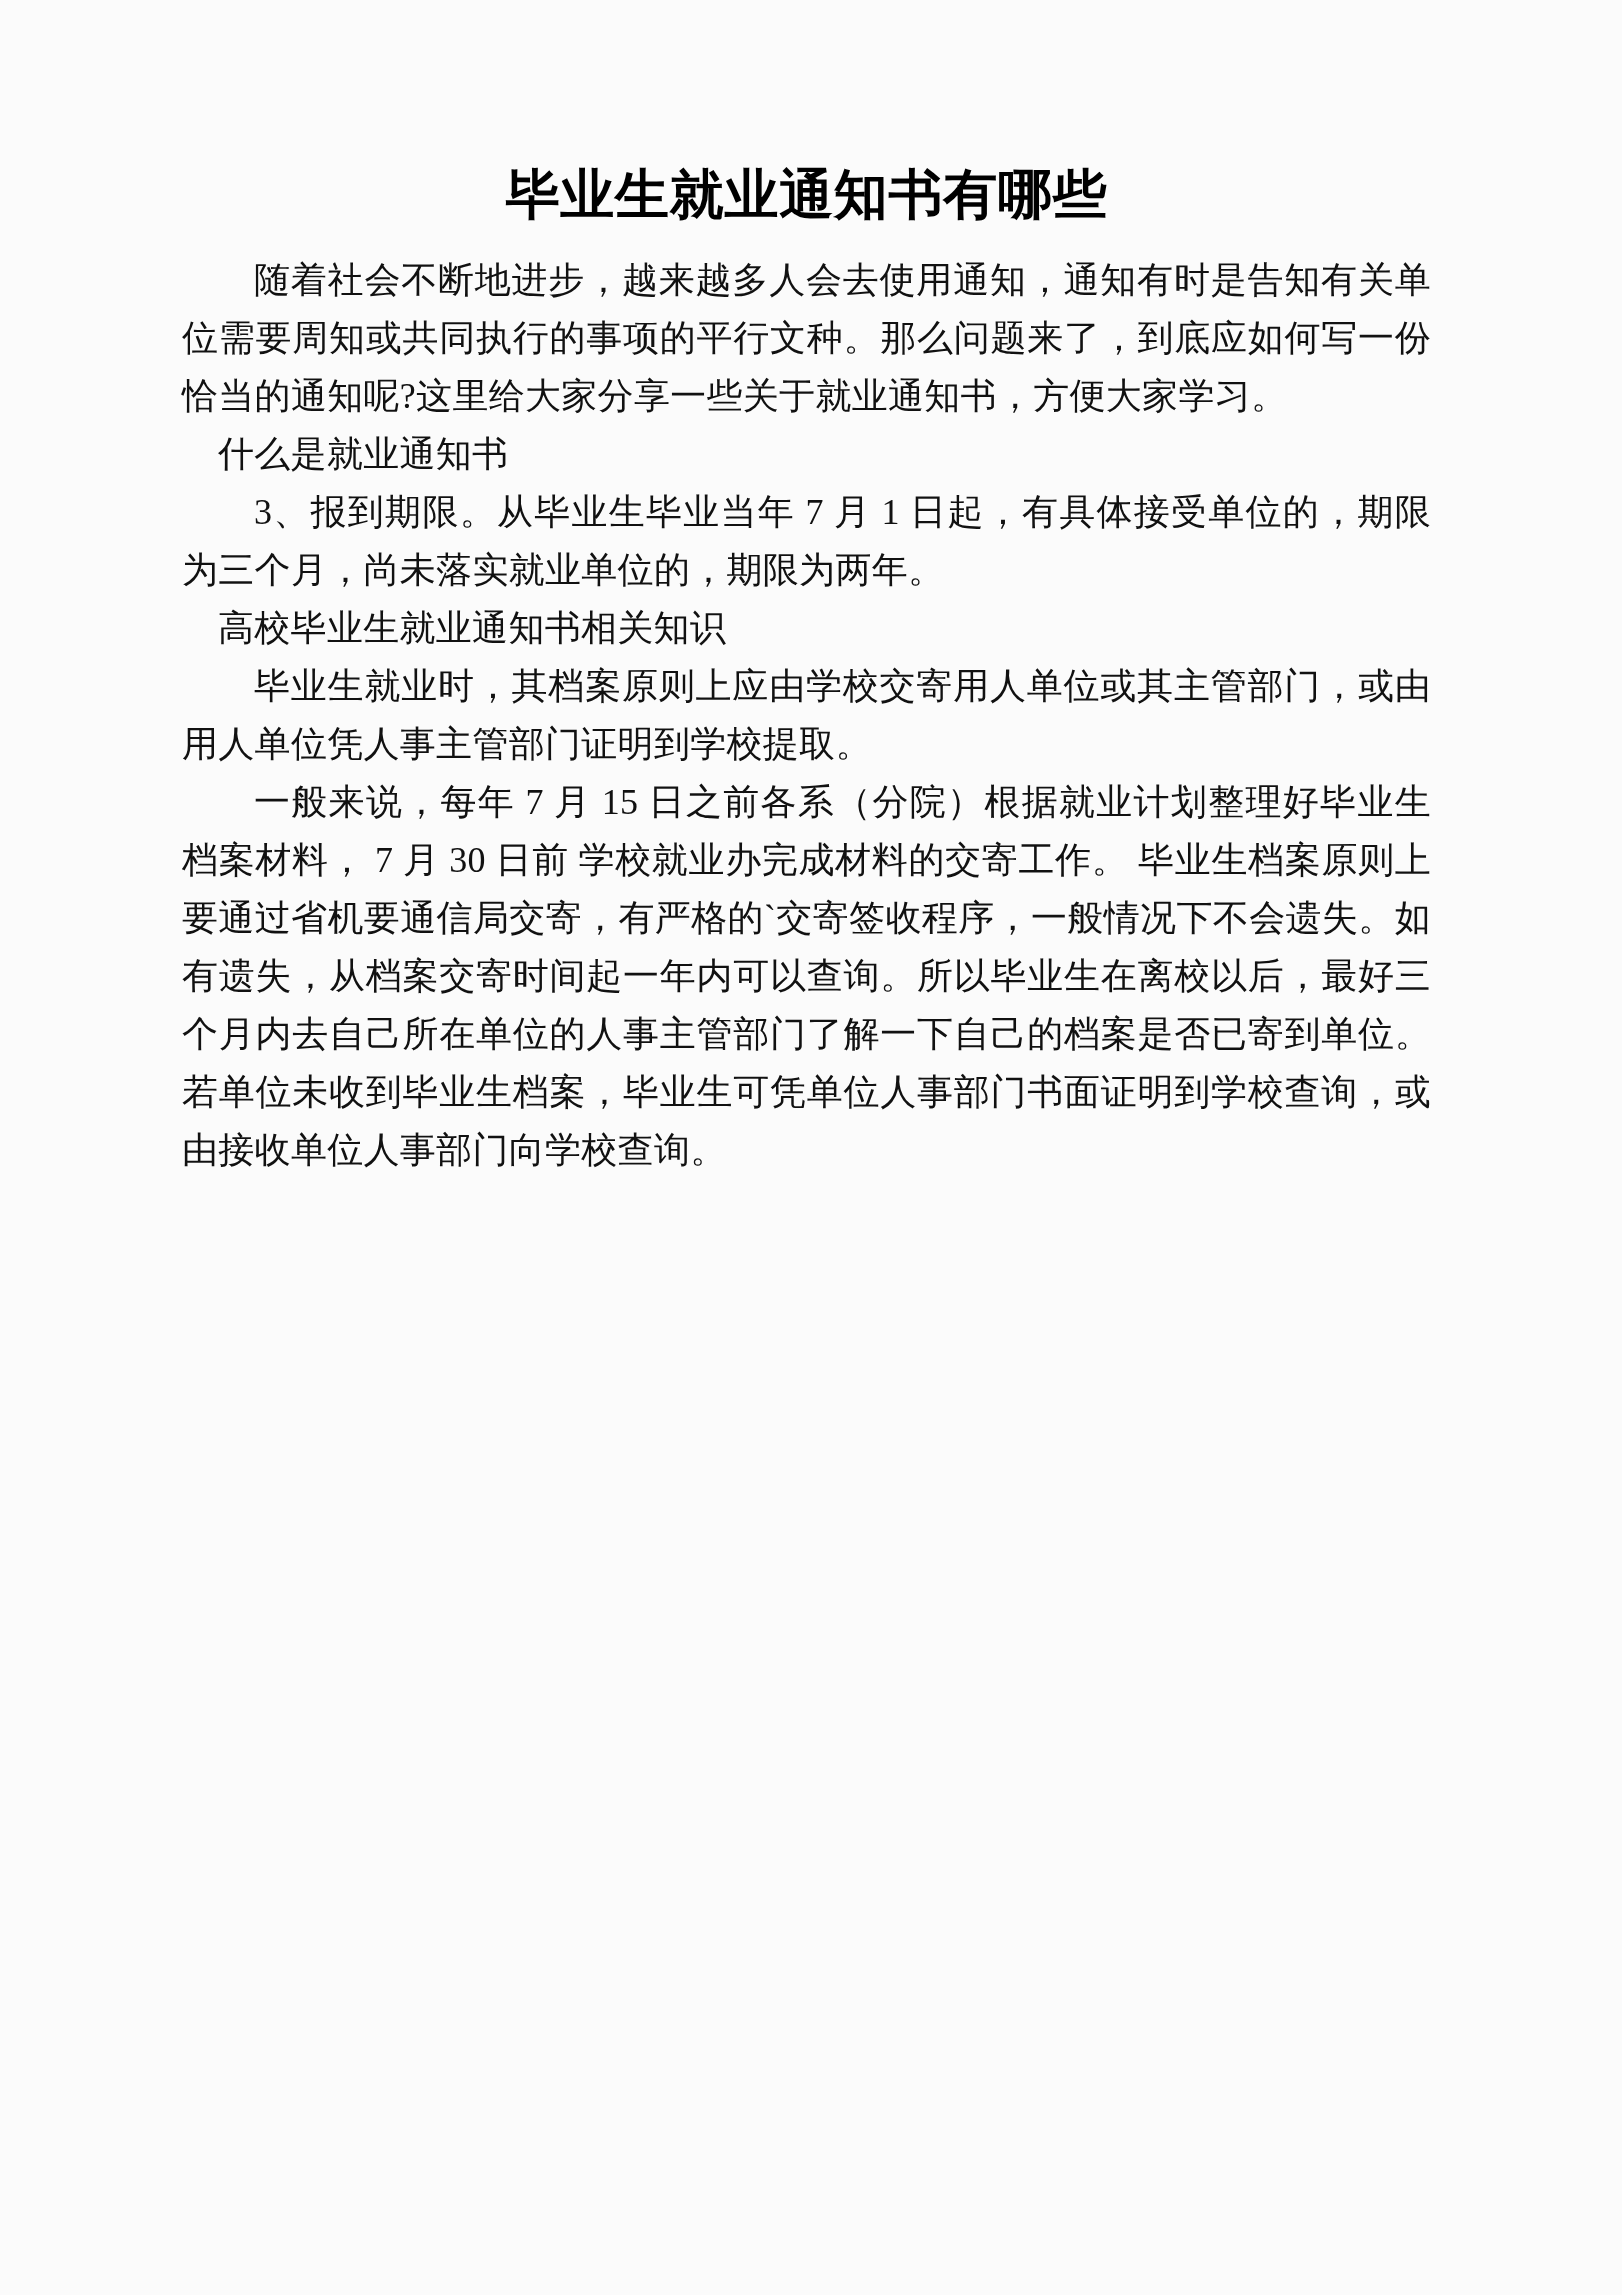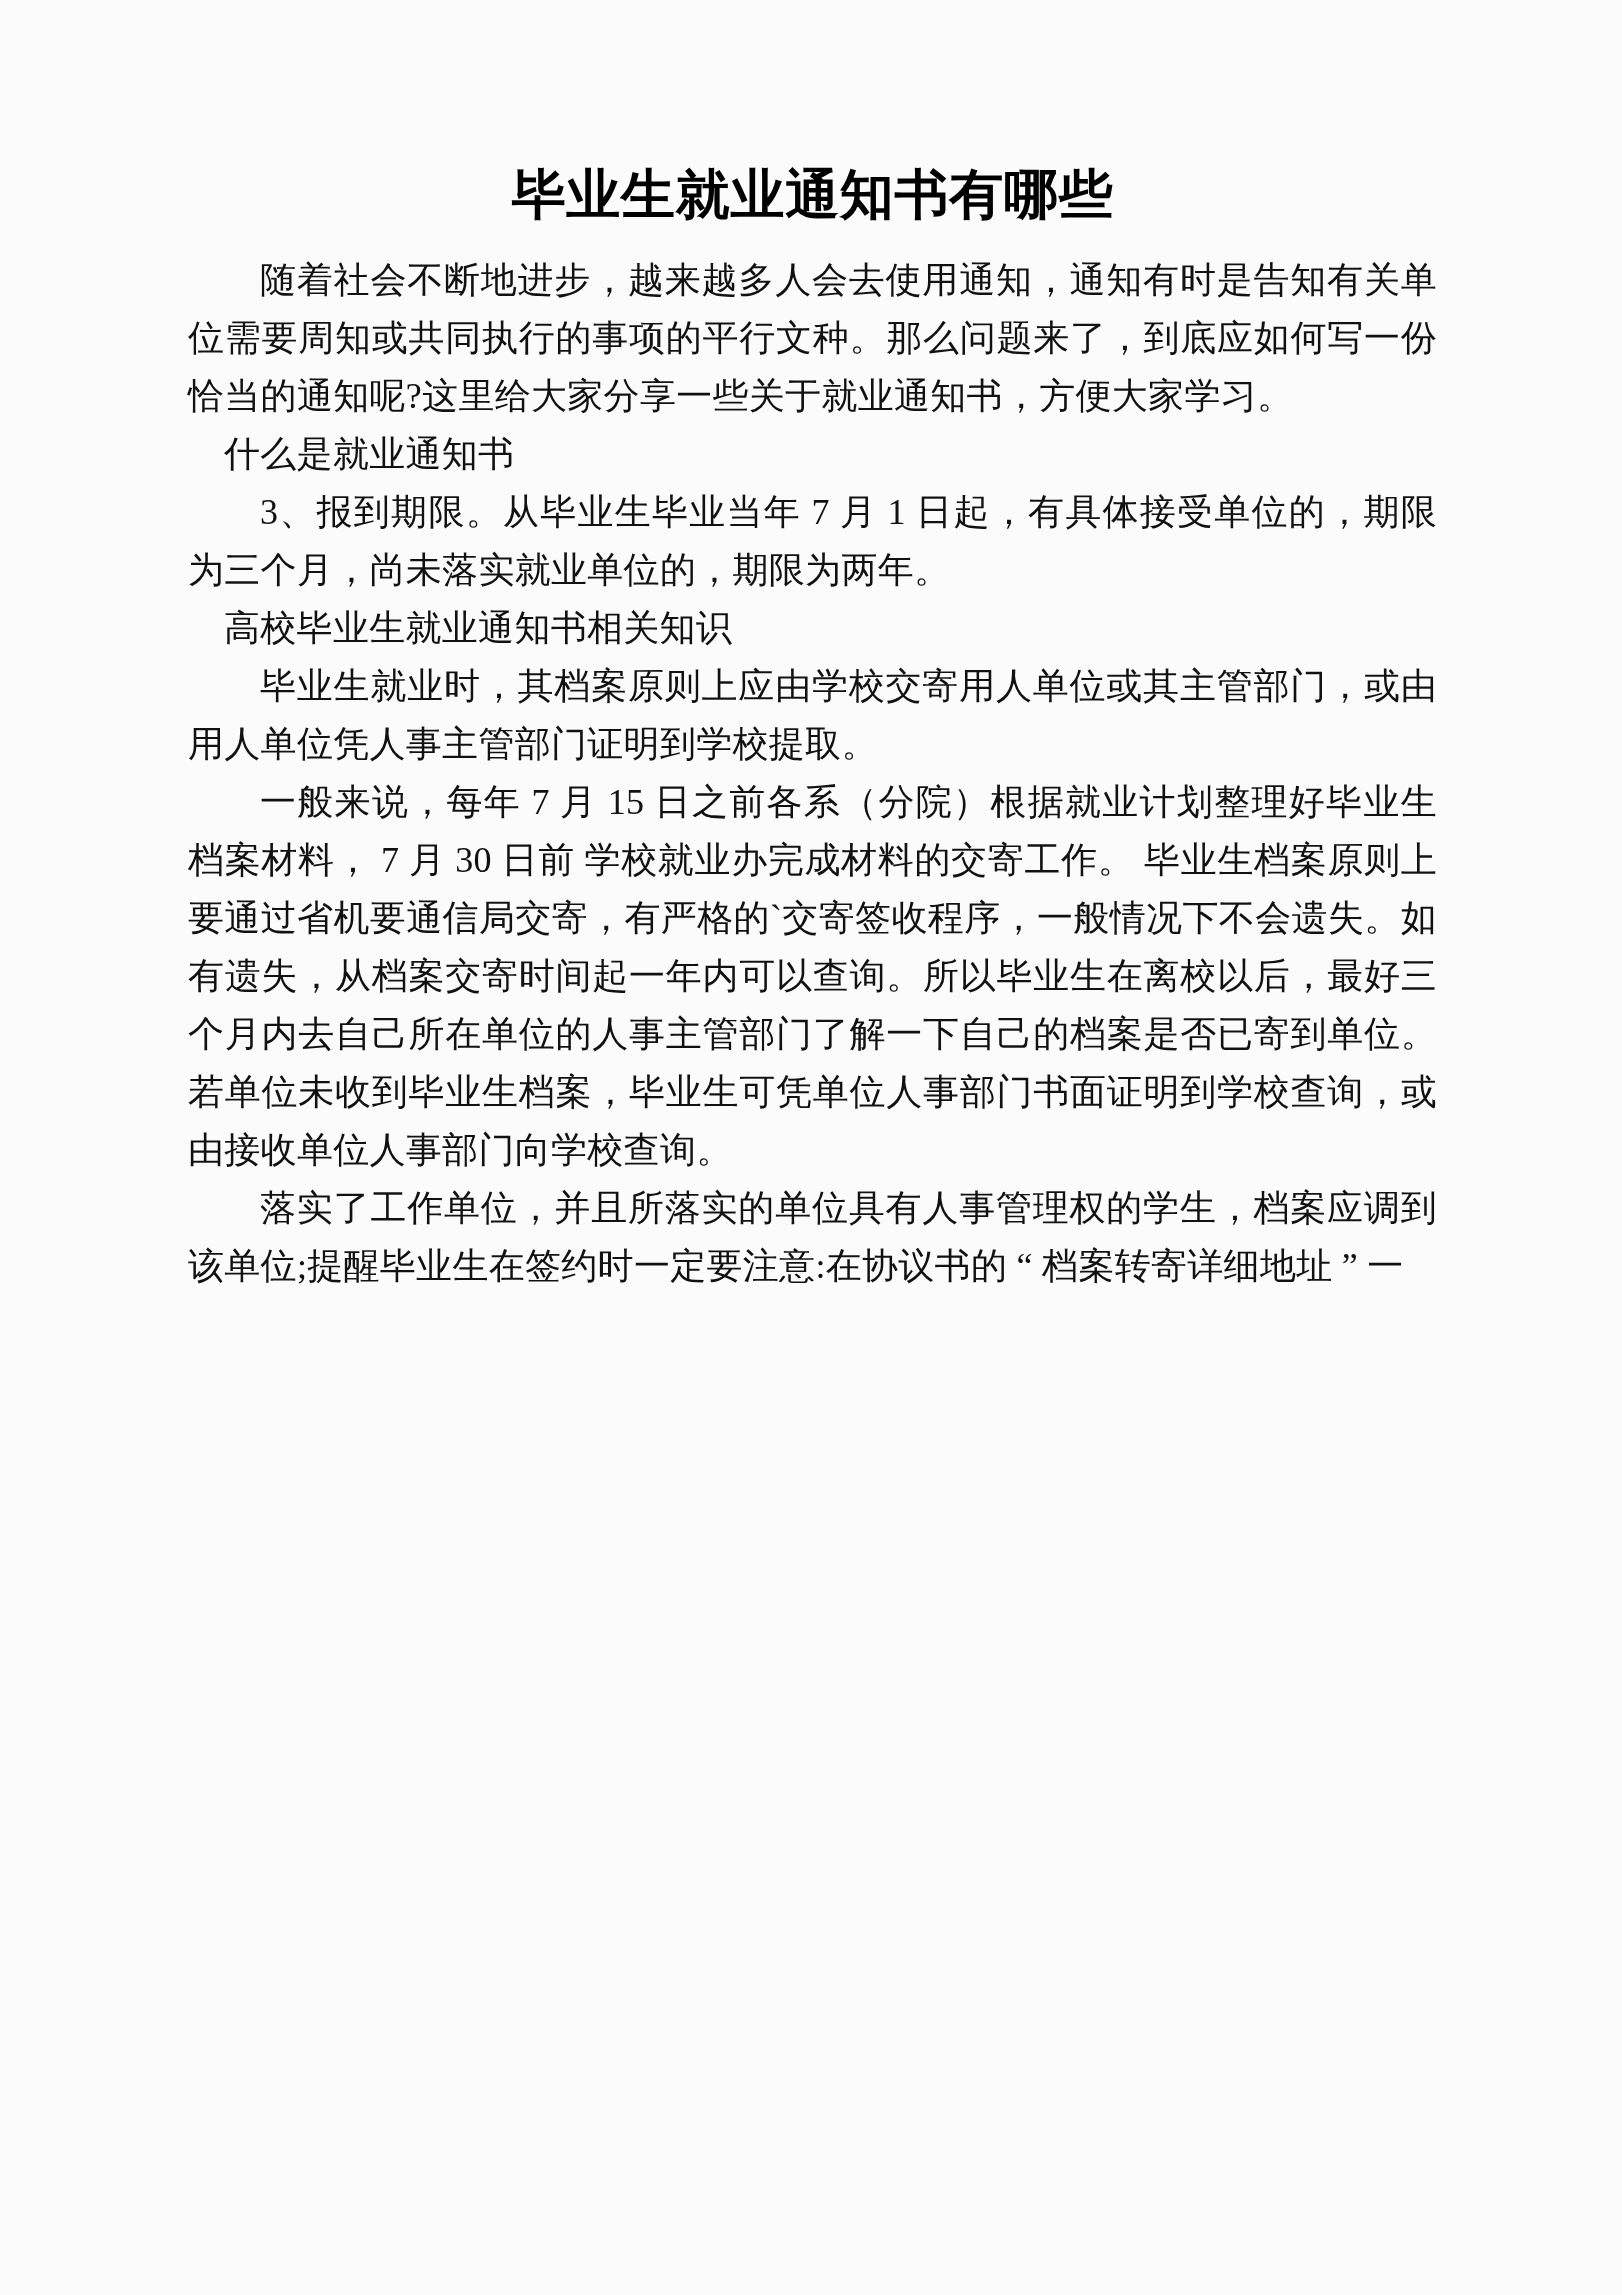--- a/index.html
+++ b/index.html
@@ -12,21 +12,21 @@
     width: 1623px;
     height: 2295px;
     background: #fbfbfb;
     box-sizing: border-box;
     overflow: hidden;
     font-family: "DejaVu Serif", "Liberation Serif", serif;
     color: #0a0a0a;
   }
   .content {
     position: absolute;
-    left: 188px;
+    left: 182px;
     top: 161px;
     width: 1249px;
   }
   .doc-title {
     font-family: "DejaVu Sans", "Liberation Sans", sans-serif;
     font-weight: bold;
     font-size: 54px;
     line-height: 1.25;
     text-align: center;
     letter-spacing: 0.7px;
@@ -67,17 +67,16 @@
 
 
     <p class="para indent">3、报到期限。从毕业生毕业当年 7 月 1 日起，有具体接受单位的，期限为三个月，尚未落实就业单位的，期限为两年。</p>
 
     <p class="para heading-line">高校毕业生就业通知书相关知识</p>
 
     <p class="para indent">毕业生就业时，其档案原则上应由学校交寄用人单位或其主管部门，或由用人单位凭人事主管部门证明到学校提取。</p>
 
     <p class="para indent">一般来说，每年 7 月 15 日之前各系（分院）根据就业计划整理好毕业生档案材料， 7 月 30 日前 学校就业办完成材料的交寄工作。 毕业生档案原则上要通过省机要通信局交寄，有严格的`交寄签收程序，一般情况下不会遗失。如有遗失，从档案交寄时间起一年内可以查询。所以毕业生在离校以后，最好三个月内去自己所在单位的人事主管部门了解一下自己的档案是否已寄到单位。若单位未收到毕业生档案，毕业生可凭单位人事部门书面证明到学校查询，或由接收单位人事部门向学校查询。</p>
 
-    <p class="para indent">落实了工作单位，并且所落实的单位具有人事管理权的学生，档案应调到该单位;提醒毕业生在签约时一定要注意:在协议书的 “ 档案转寄详细地址 ” 一</p>
 
   </div>
 </div>
 
 
 </body></html>

